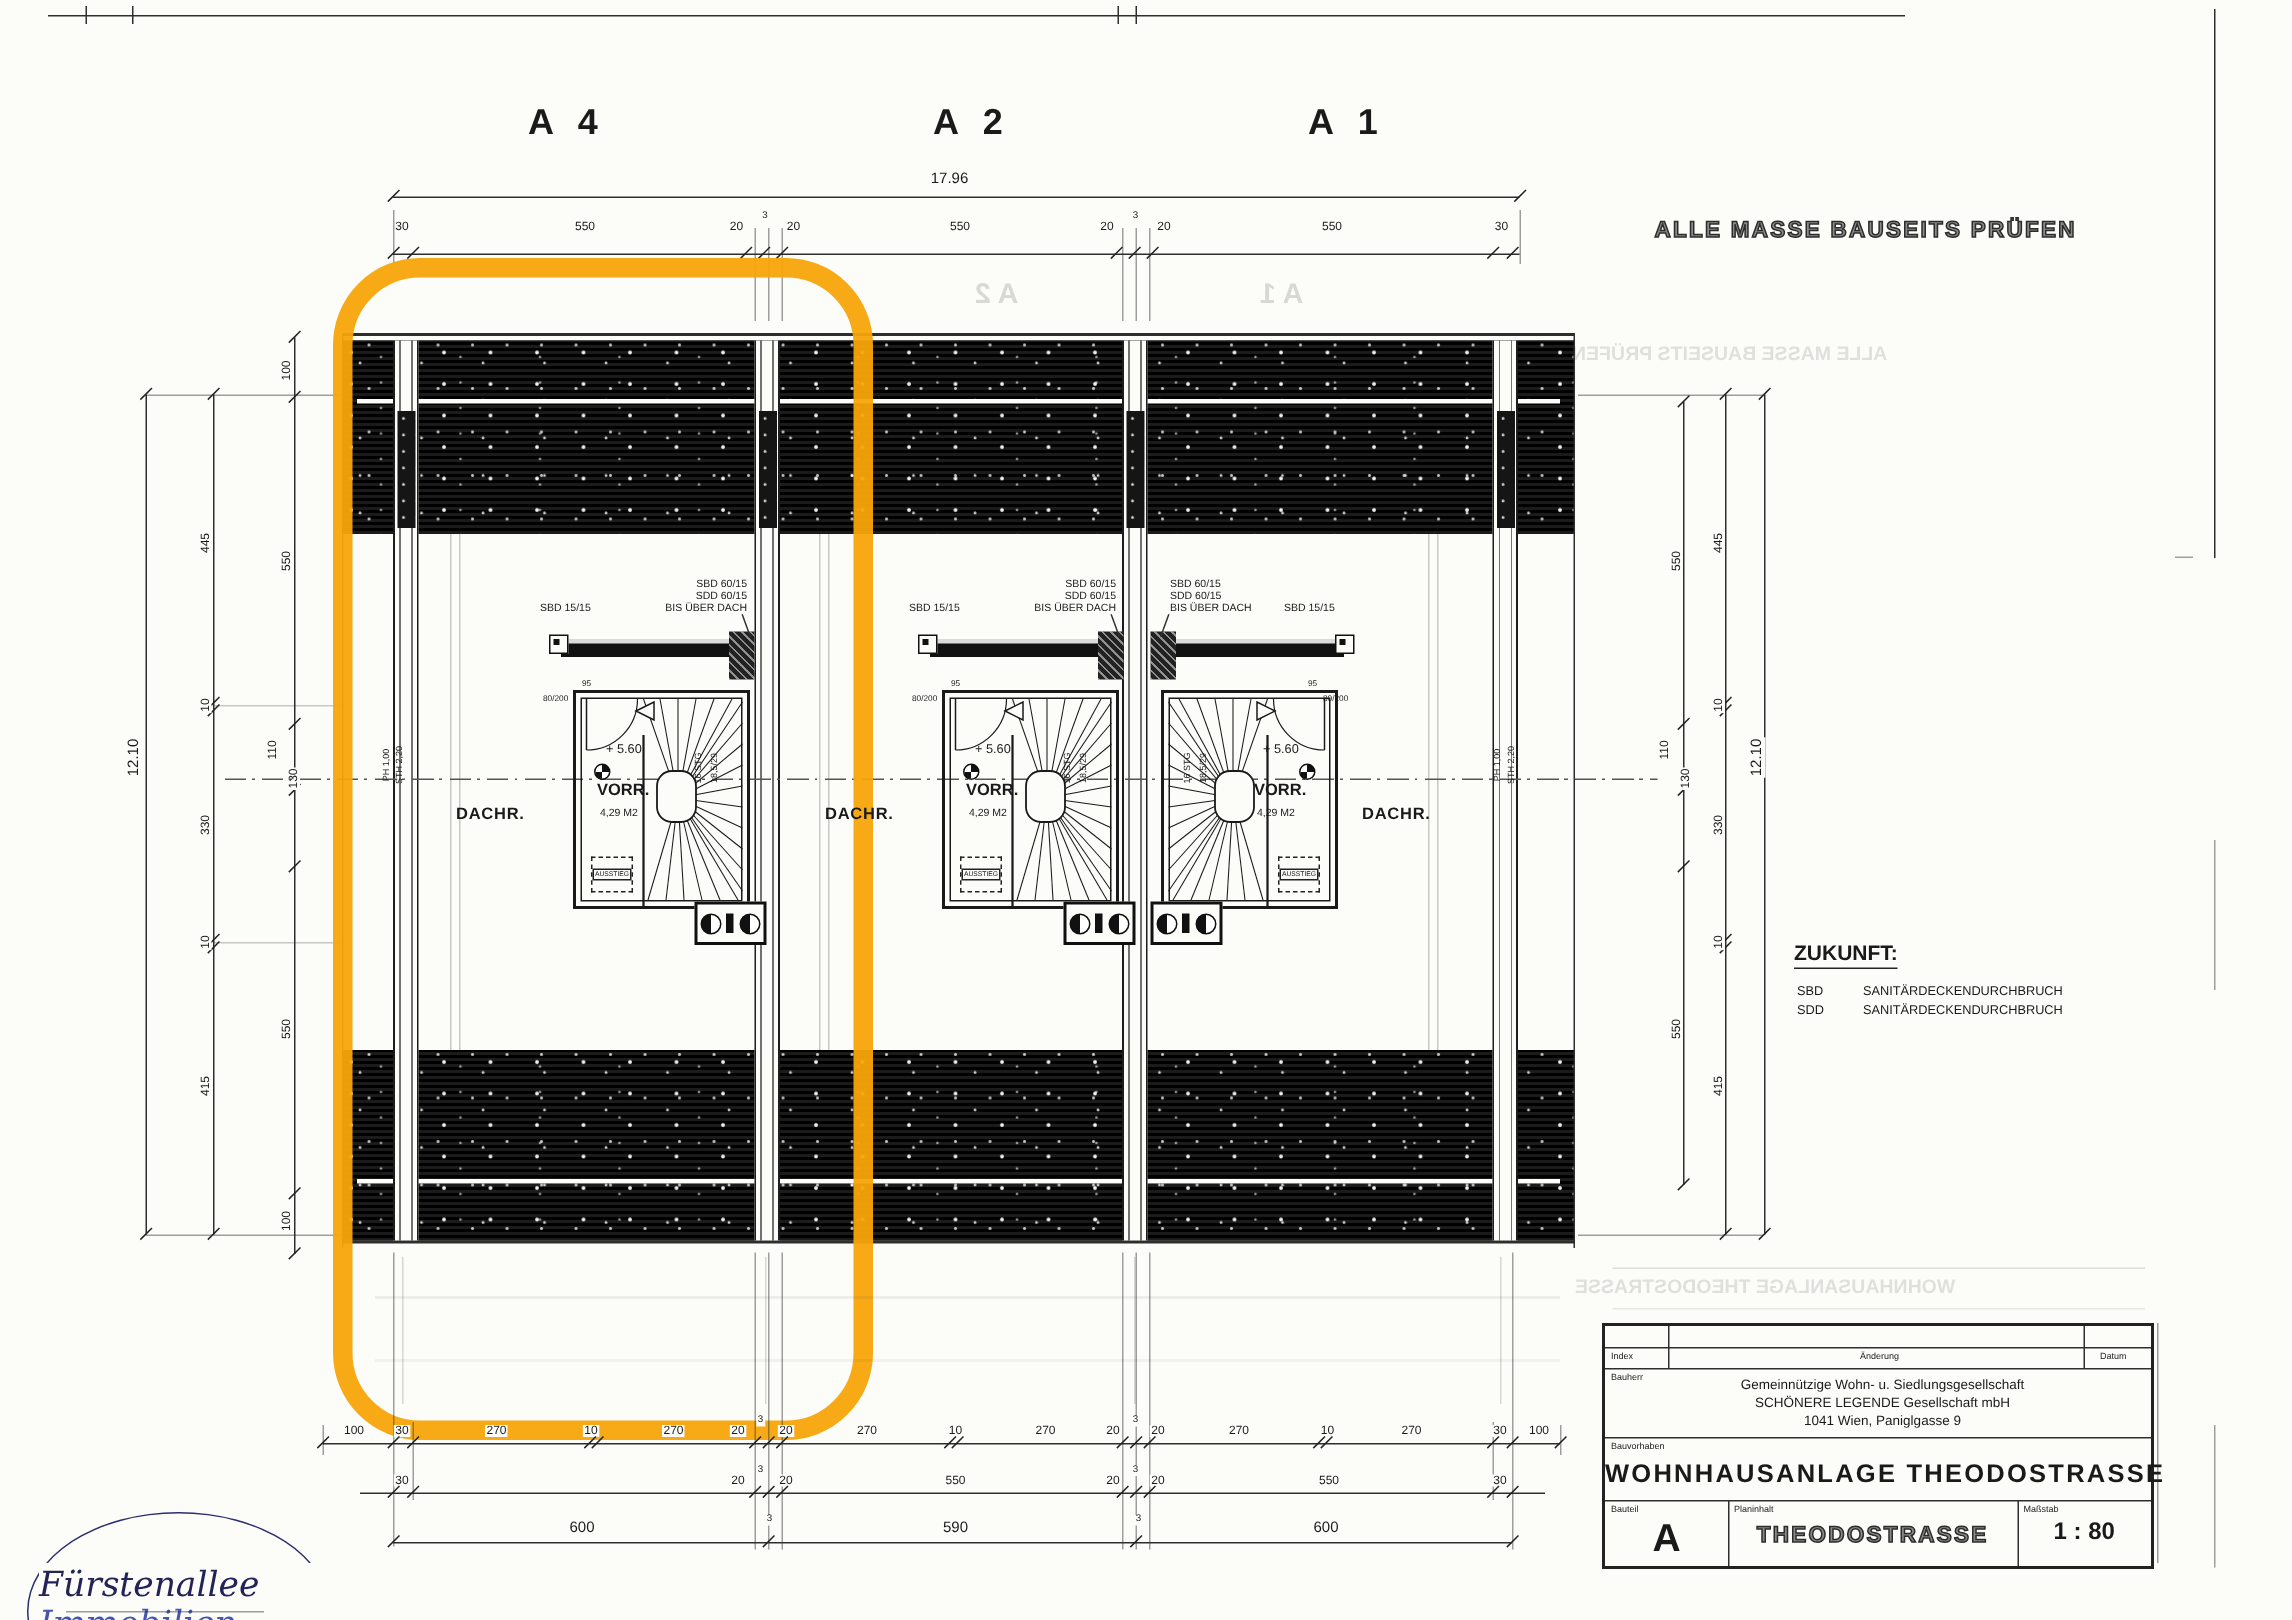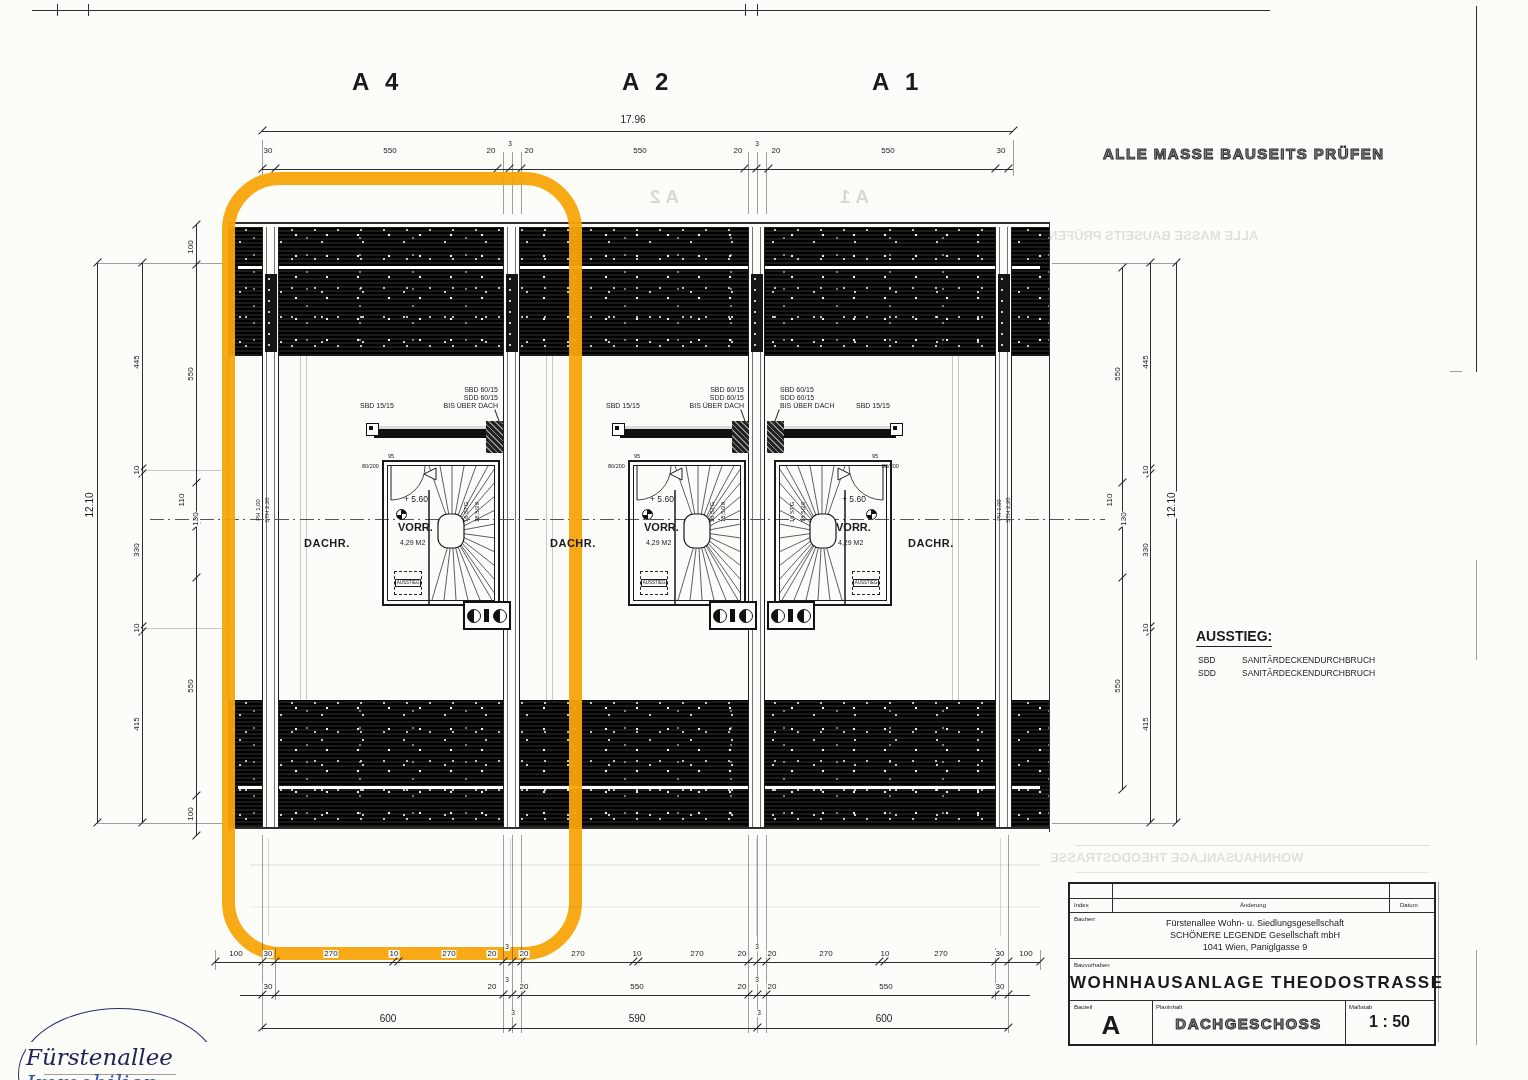--- a/index.html
+++ b/index.html
@@ -359,21 +359,21 @@
     <div class="vdim tiny" style="left:792px;top:512px;background:transparent;">16 STG</div>
     <div class="vdim tiny" style="left:803px;top:512px;background:transparent;">18,5/29</div>
     <div class="lbl" style="left:882px;top:464px;font-size:5.5px;">80/200</div>
     <div class="lbl" style="left:872px;top:454px;font-size:5.5px;">95</div>
     <div class="lbl b" style="left:908px;top:538px;font-size:11px;letter-spacing:.5px;">DACHR.</div>
     <div class="vdim tiny" style="left:999px;top:510px;background:transparent;">PH 1,00</div>
     <div class="vdim tiny" style="left:1008px;top:510px;background:transparent;">STH 2,20</div>
   </div>
 
   <div class="lbl" style="left:1196px;top:628px;">
-    <span class="legend-title">AUSSTIEG:</span>
+    <span class="legend-title">ZUKUNFT:</span>
   </div>
   <div class="lbl" style="left:1198px;top:656px;font-size:8.5px;">SBD</div>
   <div class="lbl" style="left:1242px;top:656px;font-size:8.5px;">SANITÄRDECKENDURCHBRUCH</div>
   <div class="lbl" style="left:1198px;top:669px;font-size:8.5px;">SDD</div>
   <div class="lbl" style="left:1242px;top:669px;font-size:8.5px;">SANITÄRDECKENDURCHBRUCH</div>
 
   <div class="vl f45" style="left:262px;top:835px;height:196px;"></div>
   <div class="vl f45" style="left:275px;top:948px;height:52px;"></div>
   <div class="vl f45" style="left:503px;top:835px;height:198px;"></div>
   <div class="vl f45" style="left:512px;top:835px;height:198px;"></div>
@@ -470,35 +470,35 @@
   <div class="hl" style="left:1075px;top:872px;width:355px;opacity:.1;"></div>
   <div class="tb">
     <div class="hl" style="left:0;top:14px;width:364px;"></div>
     <div class="hl" style="left:0;top:28px;width:364px;"></div>
     <div class="vl" style="left:42px;top:0;height:28px;"></div>
     <div class="vl" style="left:319px;top:0;height:28px;"></div>
     <div class="cell-lbl" style="left:4px;top:18px;">Index</div>
     <div class="cell-lbl" style="left:170px;top:18px;">Änderung</div>
     <div class="cell-lbl" style="left:330px;top:18px;">Datum</div>
     <div class="cell-lbl" style="left:4px;top:32px;">Bauherr</div>
-    <div class="lbl" style="left:60px;top:35px;width:250px;text-align:center;font-size:9px;position:absolute;">Fürstenallee Wohn- u. Siedlungsgesellschaft</div>
+    <div class="lbl" style="left:60px;top:35px;width:250px;text-align:center;font-size:9px;position:absolute;">Gemeinnützige Wohn- u. Siedlungsgesellschaft</div>
     <div class="lbl" style="left:60px;top:47px;width:250px;text-align:center;font-size:9px;position:absolute;">SCHÖNERE LEGENDE  Gesellschaft mbH</div>
     <div class="lbl" style="left:60px;top:59px;width:250px;text-align:center;font-size:9px;position:absolute;">1041 Wien, Paniglgasse 9</div>
     <div class="hl" style="left:0;top:74px;width:364px;"></div>
     <div class="cell-lbl" style="left:4px;top:78px;">Bauvorhaben</div>
     <div class="lbl b" style="left:0;top:90px;width:364px;text-align:center;font-size:17px;letter-spacing:1.5px;position:absolute;">WOHNHAUSANLAGE THEODOSTRASSE</div>
     <div class="hl" style="left:0;top:116px;width:364px;"></div>
     <div class="vl" style="left:82px;top:116px;height:44px;"></div>
     <div class="vl" style="left:275px;top:116px;height:44px;"></div>
     <div class="cell-lbl" style="left:4px;top:120px;">Bauteil</div>
     <div class="lbl b" style="left:0;top:128px;width:82px;text-align:center;font-size:26px;position:absolute;">A</div>
     <div class="cell-lbl" style="left:86px;top:120px;">Planinhalt</div>
-    <div class="lbl outline-txt" style="left:82px;top:132px;width:193px;text-align:center;font-size:15px;position:absolute;">DACHGESCHOSS</div>
+    <div class="lbl outline-txt" style="left:82px;top:132px;width:193px;text-align:center;font-size:15px;position:absolute;">THEODOSTRASSE</div>
     <div class="cell-lbl" style="left:279px;top:120px;">Maßstab</div>
-    <div class="lbl b" style="left:275px;top:130px;width:89px;text-align:center;font-size:16px;position:absolute;">1 : 50</div>
+    <div class="lbl b" style="left:275px;top:130px;width:89px;text-align:center;font-size:16px;position:absolute;">1 : 80</div>
   </div>
   <div class="vl f45" style="left:1438px;top:882px;height:160px;"></div>
 
   <div class="abs" style="left:16px;top:1004px;width:210px;height:76px;overflow:hidden;">
     <div class="abs" style="left:2px;top:4px;width:200px;height:130px;border:1.5px solid #2a2f6e;border-radius:50%;"></div>
     <div class="abs" style="left:10px;top:38px;background:#fcfcf9;padding:2px 4px 0 0;">
       <span class="logo-text" style="color:#232358;">Fürstenallee</span>
       <span class="logo-text" style="color:#4456b0;">Immobilien</span>
     </div>
     <div class="hl f45" style="left:28px;top:70px;width:132px;"></div>

